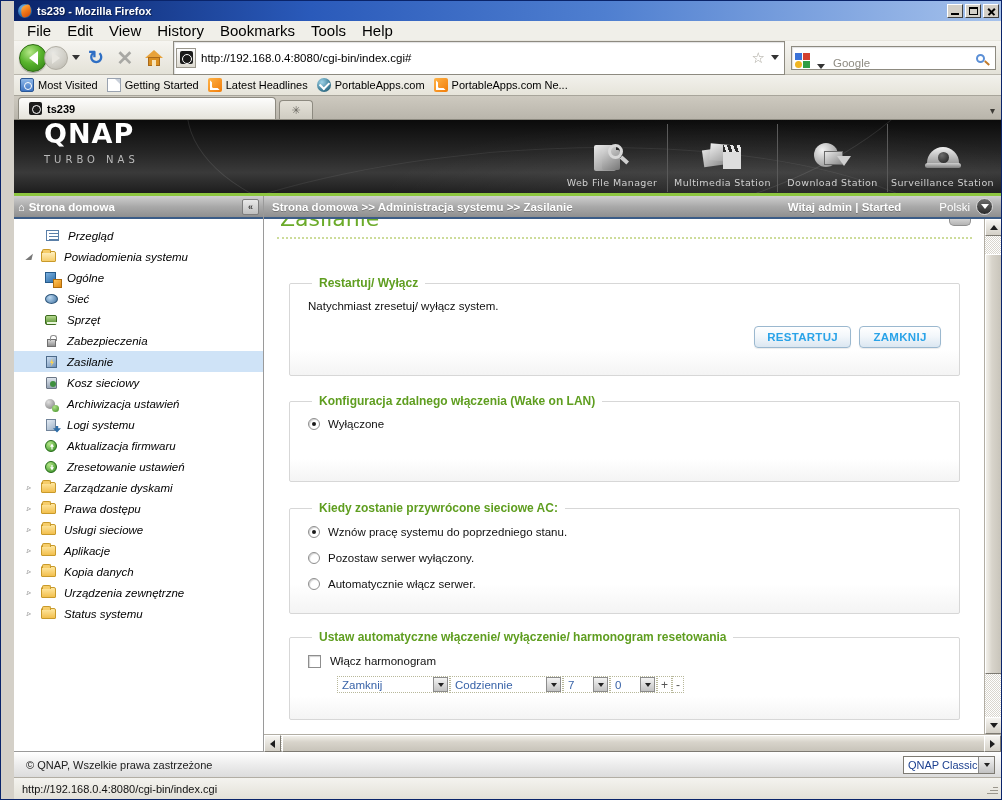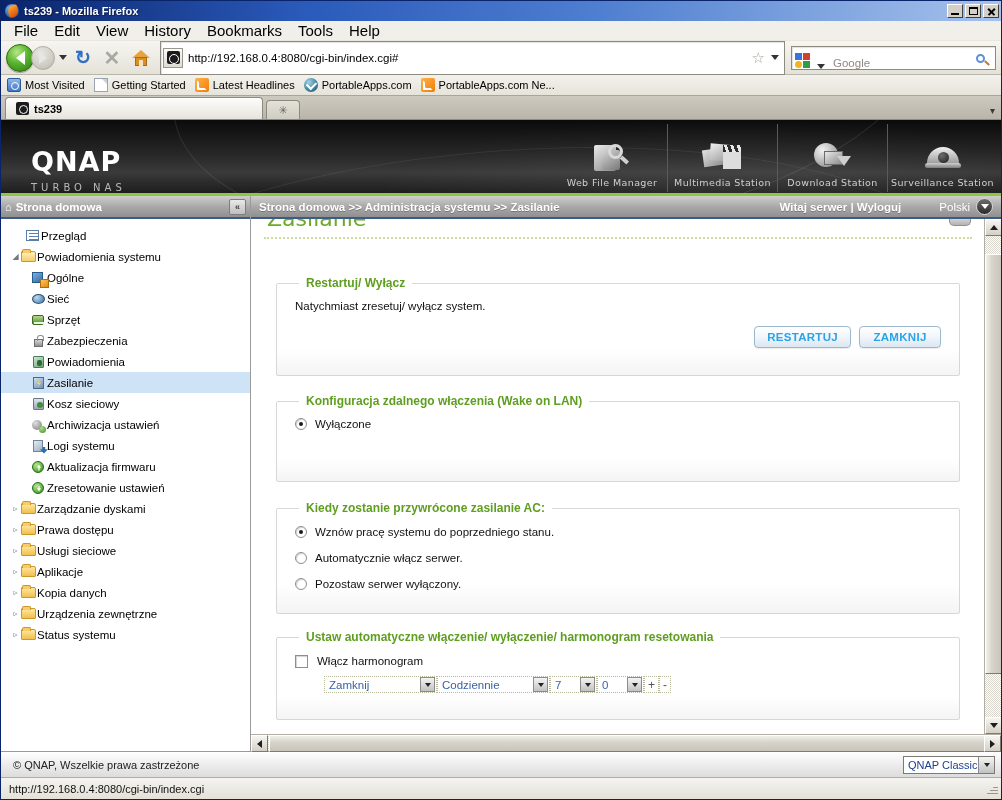--- a/index.html
+++ b/index.html
@@ -12,21 +12,21 @@
     font-size: 11px;
     background: #d4d0c8;
   }
 
   
   .window {
     width: 1002px; height: 800px;
     position: relative;
     border: 1px solid #0a246a;
     background: #d4d0c8;
-    display: flex; flex-direction: column;
+    display: flex; flex-direction: column; padding-left: 13px;
   }
 
   
   .titlebar {
     height: 20px;
     background: linear-gradient(to right, #0a246a 0%, #2a5aba 30%, #4f7fd0 60%, #a6c2ec 100%);
     display: flex; align-items: center;
     padding: 0 2px 0 3px;
     color: #fff;
     flex: 0 0 auto;
@@ -213,21 +213,21 @@
   .qbanner .swirl {
     position: absolute; width: 760px; height: 330px;
     border: 1px solid rgba(255,255,255,.10); border-radius: 50%;
     left: 170px; top: -215px; transform: rotate(-7deg);
   }
   .qbanner .swirl2 {
     position: absolute; width: 900px; height: 300px;
     border: 1px solid rgba(255,255,255,.07); border-radius: 50%;
     left: 60px; top: 30px; transform: rotate(-4deg);
   }
-  .qlogo { position: absolute; left: 30px; top: 28px; }
+  .qlogo { position: absolute; left: 30px; top: 0; }
   .qlogo .qn {
     font-family: "DejaVu Sans", sans-serif;
     font-size: 27px; font-weight: bold; letter-spacing: 1px;
     color: #fff; line-height: 1;
   }
   .qlogo .tn {
     margin-top: 7px; font-size: 10px; letter-spacing: 4px;
     color: #b9b9b9; font-family: "DejaVu Sans", sans-serif;
   }
   .qapps { position: absolute; right: 4px; top: 4px; display: flex; height: 68px; }
@@ -274,22 +274,22 @@
   }
   .side-head .homeglyph { font-size: 11px; }
   .side-head .collapse {
     margin-left: auto; width: 17px; height: 16px;
     background: linear-gradient(to bottom,#e9e9e9,#bfbfbf);
     border: 1px solid #7d7d7d; border-radius: 2px;
     color: #3b3b3b; font-size: 9px; display:flex;align-items:center;justify-content:center;
   }
   .side-tree { flex: 1 1 auto; overflow: hidden; padding-top: 6px; font-size: 11.5px; }
   .tnode {
-    display: flex; align-items: center; height: 21px; padding-left: 10px; gap: 1px;
-    white-space: nowrap; color: #000;
+    display: flex; align-items: center; height: 21px; padding-left: 10px; gap: 8px;
+    white-space: nowrap; color: #000; font-style: italic;
   }
   .tnode.lvl2 { padding-left: 30px; }
   .tnode.sel { background: #cfe3f7; }
   .tw { width: 9px; flex: 0 0 9px; display:flex;align-items:center;justify-content:center;color:#777;font-size:8px; }
   .ficon { width: 15px; height: 13px; flex: 0 0 15px; position: relative; }
   .fold {
     position:absolute; left:0; top:1px; width:15px; height:11px;
     background: linear-gradient(to bottom,#ffe7a0,#f2bf4d);
     border:1px solid #c99a2a; border-radius: 1px 2px 1px 1px;
   }
@@ -685,26 +685,20 @@
                 <span class="m-sprzet"></span>
               </span>
             <span>Sprzęt</span>
           </div>
           <div class="tnode lvl2">
             <span class="mini">
                 <span class="m-lock"></span>
               </span>
             <span>Zabezpieczenia</span>
           </div>
-          <div class="tnode lvl2">
-            <span class="mini">
-                <span class="m-powiad"></span>
-              </span>
-            <span>Powiadomienia</span>
-          </div>
           <div class="tnode lvl2 sel">
             <span class="mini">
                 <span class="m-zasil"></span>
               </span>
             <span>Zasilanie</span>
           </div>
           <div class="tnode lvl2">
             <span class="mini">
                 <span class="m-kosz"></span>
               </span>
@@ -785,21 +779,21 @@
             <span>Status systemu</span>
           </div>
 
         </div>
       </div>
 
       <div class="content">
 
         <div class="crumbbar">
           <span class="crumbs">Strona domowa &gt;&gt; Administracja systemu &gt;&gt; Zasilanie</span>
-          <span class="greet">Witaj serwer | Wyloguj</span>
+          <span class="greet">Witaj admin | Started</span>
           <span class="lang">Polski</span>
           <span class="langbtn">
               <i></i>
             </span>
         </div>
 
         <div class="scrollarea">
           <div class="scrollinner">
 
             <div class="pagetitle">Zasilanie</div>
@@ -821,33 +815,33 @@
               <legend>Konfiguracja zdalnego włączenia (Wake on LAN)</legend>
               <div class="box-body" style="padding-top:4px;">
                 <label class="radiorow">
                   <span class="rad on"></span>
                   <span>Wyłączone</span>
                 </label>
               </div>
             </fieldset>
 
             <fieldset class="box" style="top:270px; height:113px;">
-              <legend>Kiedy zostanie przywrócone zasilanie AC:</legend>
+              <legend>Kiedy zostanie przywrócone sieciowe AC:</legend>
               <div class="box-body" style="padding-top:4px;">
                 <label class="radiorow" style="height:26px;">
                   <span class="rad on"></span>
                   <span>Wznów pracę systemu do poprzedniego stanu.</span>
                 </label>
                 <label class="radiorow" style="height:26px;">
                   <span class="rad"></span>
-                  <span>Automatycznie włącz serwer.</span>
+                  <span>Pozostaw serwer wyłączony.</span>
                 </label>
                 <label class="radiorow" style="height:26px;">
                   <span class="rad"></span>
-                  <span>Pozostaw serwer wyłączony.</span>
+                  <span>Automatycznie włącz serwer.</span>
                 </label>
               </div>
             </fieldset>
 
             <fieldset class="box" style="top:399px; height:90px;">
               <legend>Ustaw automatyczne włączenie/ wyłączenie/ harmonogram resetowania</legend>
               <div class="box-body" style="padding-top:6px;">
                 <label class="checkrow">
                   <span class="chk"></span>
                   <span>Włącz harmonogram</span>

